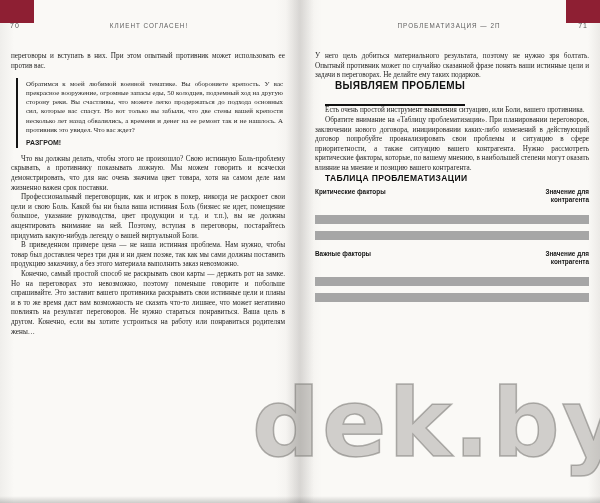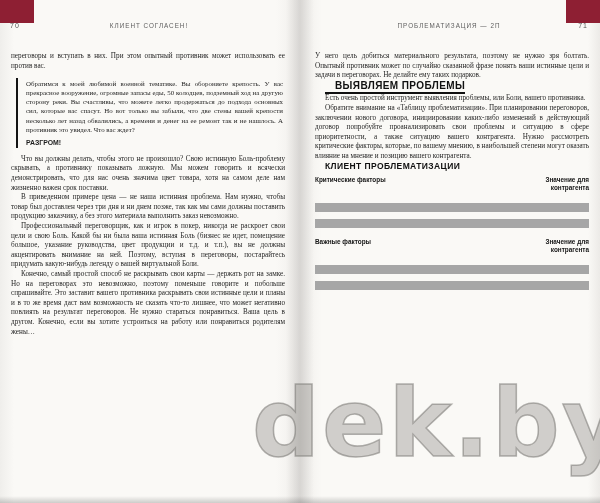--- a/index.html
+++ b/index.html
@@ -39,21 +39,21 @@
   .body p{margin:0;text-indent:10px;}
   .body p.noindent{text-indent:0;}
   
   .quote{border-left:2.5px solid #141414;margin:7px 0 7px 5px;padding:1px 2px 1px 8px;
     font-size:6.9px;line-height:9.1px;}
   .quote p{text-indent:0;margin:0;}
   .quote .exclaim{font-weight:bold;margin-top:4px;font-family:"Liberation Sans", sans-serif;}
   
   .h2{font-family:"Liberation Sans", sans-serif;font-weight:bold;font-size:10px;
     letter-spacing:0.4px;color:#101010;margin:11px 0 9px;text-indent:0;}
-  .h2 span{display:inline-block;border-bottom:2px solid #101010;padding-bottom:2px;}
+  .h2 span{display:inline-block;border-bottom:2px solid #101010;padding-bottom:14px;}
   .h3{font-family:"Liberation Sans", sans-serif;font-weight:bold;font-size:8.5px;
     letter-spacing:0.4px;color:#101010;margin:15px 0 9px;text-indent:0;}
   
   .ptable{margin-top:2px;}
   .trow{display:flex;justify-content:space-between;align-items:flex-start;
     font-family:"Liberation Sans", sans-serif;font-weight:bold;font-size:6.4px;
     line-height:8px;color:#151515;padding:3px 0 4px;}
   .tlabel{width:150px;text-align:left;}
   .tvalue{width:62px;text-align:right;}
   .bar{height:9px;background:#a6a6a6;margin:7px 0;}
@@ -74,37 +74,37 @@
       <span class="pagenum pn-left">70</span>
       <span class="runtitle">КЛИЕНТ СОГЛАСЕН!</span>
     </div>
     <div class="body">
       <p class="noindent">переговоры и вступать в них. При этом опытный противник может использовать ее против вас.</p>
       <div class="quote">
         <p>Обратимся к моей любимой военной тематике. Вы обороняете крепость. У вас прекрасное вооружение, огромные запасы еды, 50 колодцев, подземный ход на другую сторону реки. Вы счастливы, что можете легко продержаться до подхода основных сил, которые вас спасут. Но вот только вы забыли, что две стены вашей крепости несколько лет назад обвалились, а времени и денег на ее ремонт так и не нашлось. А противник это увидел. Что вас ждет?</p>
         <p class="exclaim">РАЗГРОМ!</p>
       </div>
       <p>Что вы должны делать, чтобы этого не произошло? Свою истинную Боль-проблему скрывать, а противнику показывать ложную. Мы можем говорить и всячески демонстрировать, что для нас очень значима цвет товара, хотя на самом деле нам жизненно важен срок поставки.</p>
+      <p>Профессиональный переговорщик, как и игрок в покер, никогда не раскроет свои цели и свою Боль. Какой бы ни была ваша истинная Боль (бизнес не идет, помещение большое, указание руководства, цвет продукции и т.д. и т.п.), вы не должны акцентировать внимание на ней. Поэтому, вступая в переговоры, постарайтесь придумать какую-нибудь легенду о вашей виртуальной Боли.</p>
       <p>В приведенном примере цена — не наша истинная проблема. Нам нужно, чтобы товар был доставлен через три дня и ни днем позже, так как мы сами должны поставить продукцию заказчику, а без этого материала выполнить заказ невозможно.</p>
-      <p>Профессиональный переговорщик, как и игрок в покер, никогда не раскроет свои цели и свою Боль. Какой бы ни была ваша истинная Боль (бизнес не идет, помещение большое, указание руководства, цвет продукции и т.д. и т.п.), вы не должны акцентировать внимание на ней. Поэтому, вступая в переговоры, постарайтесь придумать какую-нибудь легенду о вашей виртуальной Боли.</p>
       <p>Конечно, самый простой способ не раскрывать свои карты — держать рот на замке. Но на переговорах это невозможно, поэтому поменьше говорите и побольше спрашивайте. Это заставит вашего противника раскрывать свои истинные цели и планы и в то же время даст вам возможность не сказать что-то лишнее, что может негативно повлиять на результат переговоров. Не нужно стараться понравиться. Ваша цель в другом. Конечно, если вы хотите устроиться на работу или понравиться родителям жены…</p>
     </div>
   </div>
 
   <div class="page right">
     <div class="runhead">
       <span class="runtitle">ПРОБЛЕМАТИЗАЦИЯ — 2П</span>
       <span class="pagenum pn-right">71</span>
     </div>
     <div class="body">
       <p class="noindent">У него цель добиться материального результата, поэтому не нужно зря болтать. Опытный противник может по случайно сказанной фразе понять ваши истинные цели и задачи в переговорах. Не делайте ему таких подарков.</p>
       <p class="h2"><span>ВЫЯВЛЯЕМ ПРОБЛЕМЫ</span></p>
-      <p>Есть очень простой инструмент выявления проблемы, или Боли, вашего противника.</p>
+      <p>Есть очень простой инструмент выявления ситуацию, или Боли, вашего противника.</p>
       <p>Обратите внимание на «Таблицу проблематизации». При планировании переговоров, заключении нового договора, инициировании каких-либо изменений в действующий договор попробуйте проанализировать свои проблемы и ситуацию в сфере приоритетности, а также ситуацию вашего контрагента. Нужно рассмотреть критические факторы, которые, по вашему мнению, в наибольшей степени могут оказать влияние на мнение и позицию вашего контрагента.</p>
-      <p class="h3">КЛИЕНТ ПРОБЛЕМАТИЗАЦИИ</p>
+      <p class="h3">ТАБЛИЦА ПРОБЛЕМАТИЗАЦИИ</p>
       <div class="ptable">
         <div class="trow">
           <span class="tlabel">Критические факторы</span>
           <span class="tvalue">Значение для контрагента</span>
         </div>
         <div class="bar"></div>
         <div class="bar"></div>
         <div class="trow">
           <span class="tlabel">Важные факторы</span>
           <span class="tvalue">Значение для контрагента</span>

